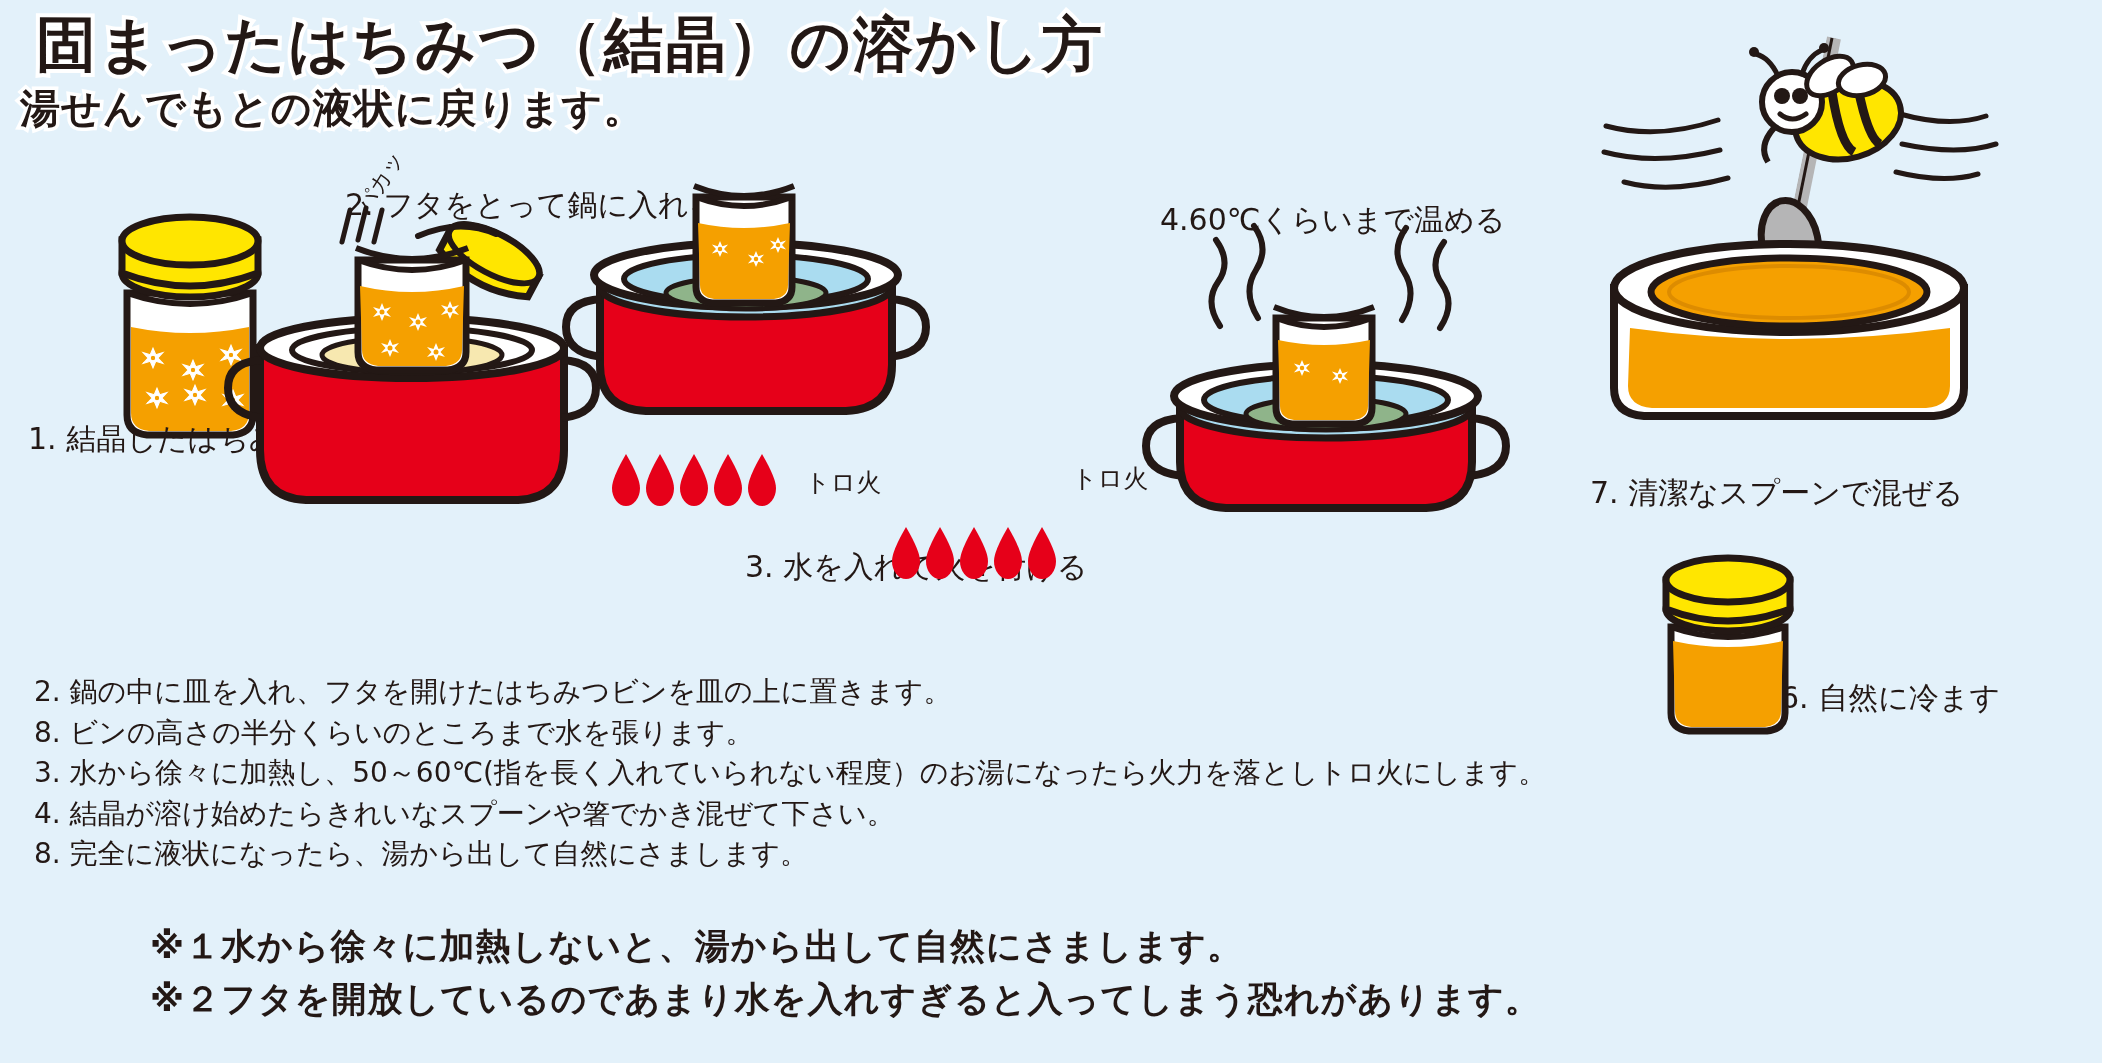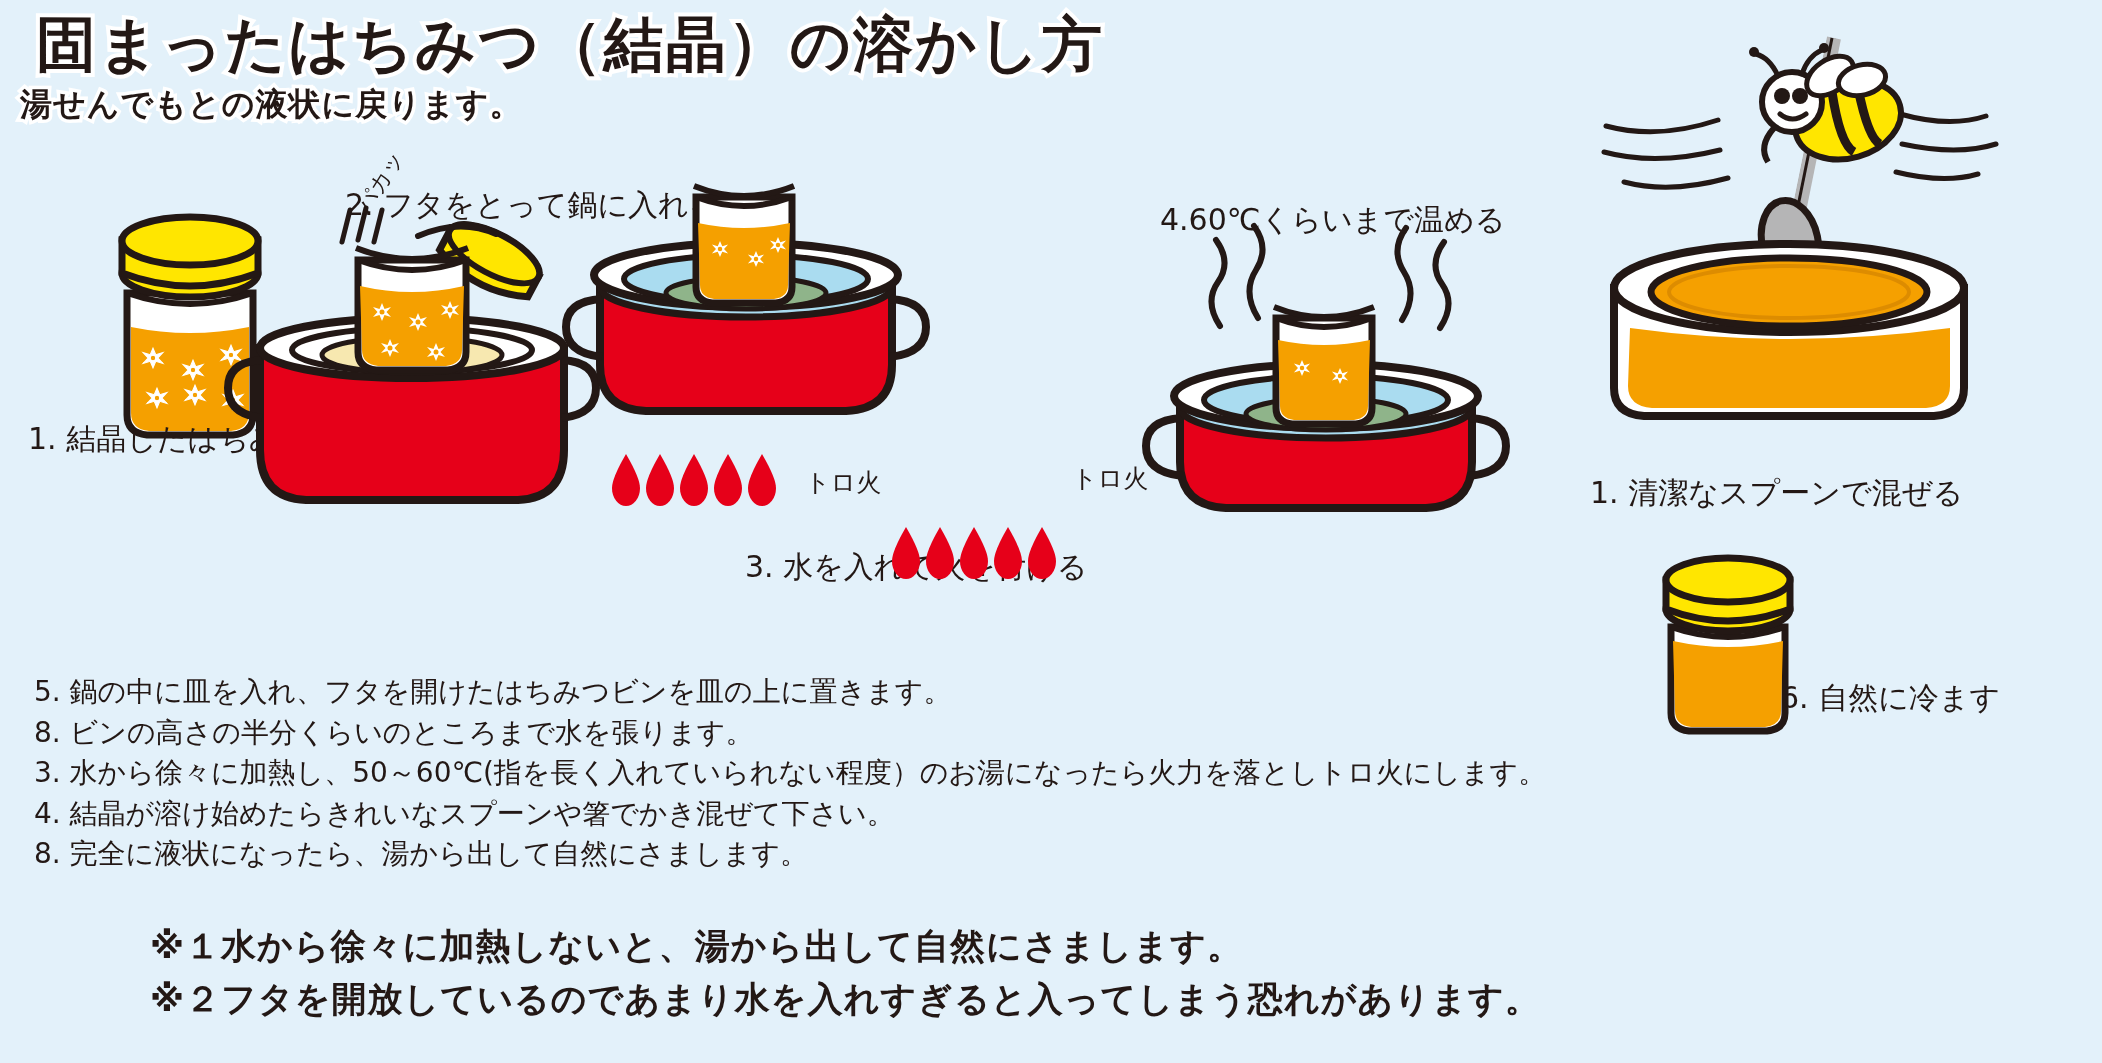--- a/index.html
+++ b/index.html
@@ -12,21 +12,21 @@
   .stage{position:absolute;inset:0;padding-left:12px;}
   .abs{position:absolute;}
   .txt{color:#231815;white-space:nowrap;line-height:1;}
   .title{
     font-size:60px;font-weight:700;letter-spacing:2px;
     -webkit-text-stroke:8px #ffffff;paint-order:stroke fill;
     color:#231815;
   }
   .title-wrap{position:absolute;left:36px;top:14px;}
   .subtitle{
-    font-size:32px;font-weight:700;letter-spacing:1px;
+    font-size:40px;font-weight:700;letter-spacing:1px;
     -webkit-text-stroke:7px #ffffff;paint-order:stroke fill;
     color:#231815;
   }
   .subtitle-wrap{position:absolute;left:20px;top:88px;}
   .step-label{font-size:30px;font-weight:500;color:#231815;}
   .small-label{font-size:25px;font-weight:500;color:#231815;}
   .pakatsu{font-size:22px;font-weight:500;color:#231815;transform:rotate(-58deg);transform-origin:left top;}
   .list{position:absolute;left:34px;top:672px;}
   .list-item{font-size:28px;color:#231815;line-height:1.45;white-space:nowrap;font-weight:500;}
   .notes{position:absolute;left:150px;top:920px;}
@@ -289,36 +289,36 @@
 
       <g>
         <path d="M14 278 L14 378 q0 26 30 28 h290 q30 -2 30 -28 L364 278 Z" fill="#ffffff" stroke="#231815" stroke-width="8"></path>
         <path d="M30 318 q160 22 320 0 L350 376 q0 20 -24 22 H52 q-24 -2 -24 -22 Z" fill="#f5a000"></path>
         <ellipse cx="189" cy="278" rx="175" ry="44" fill="#ffffff" stroke="#231815" stroke-width="8"></ellipse>
         <ellipse cx="189" cy="282" rx="138" ry="34" fill="#f5a000" stroke="#231815" stroke-width="7"></ellipse>
         <ellipse cx="189" cy="282" rx="120" ry="26" fill="#f5a000" stroke="#dd8c00" stroke-width="4"></ellipse>
       </g>
     </svg>
   </div>
-  <div class="abs txt step-label" style="left:1590px;top:478px;">1. 清潔なスプーンで混ぜる</div>
+  <div class="abs txt step-label" style="left:1590px;top:478px;">7. 清潔なスプーンで混ぜる</div>
 
   <div class="abs" style="left:1645px;top:555px;">
     <svg width="170" height="185" viewBox="0 0 170 185">
       <path d="M26 72 L26 158 q0 16 18 18 h78 q18 -2 18 -18 L140 72 Z" fill="#ffffff" stroke="#231815" stroke-width="7"></path>
       <path d="M28 86 q55 12 110 0 L136 156 q0 14 -16 16 H46 q-16 -2 -16 -16 Z" fill="#f5a000"></path>
       <path d="M26 72 q57 20 114 0" fill="none" stroke="#231815" stroke-width="6"></path>
       <ellipse cx="83" cy="54" rx="62" ry="22" fill="#ffe600" stroke="#231815" stroke-width="7"></ellipse>
       <path d="M21 54 L21 24 q62 -24 124 0 L145 54 q-62 24 -124 0 Z" fill="#ffe600" stroke="#231815" stroke-width="7"></path>
       <ellipse cx="83" cy="25" rx="62" ry="22" fill="#ffe600" stroke="#231815" stroke-width="7"></ellipse>
     </svg>
   </div>
   <div class="abs txt step-label" style="left:1780px;top:683px;">6. 自然に冷ます</div>
 
   <div class="list">
-    <div class="list-item">5. 鍋の中に皿を入れ、フタを開けたはちみつビンを皿の上に置きます。</div>
+    <div class="list-item">2. 鍋の中に皿を入れ、フタを開けたはちみつビンを皿の上に置きます。</div>
     <div class="list-item">8. ビンの高さの半分くらいのところまで水を張ります。</div>
     <div class="list-item">3. 水から徐々に加熱し、50～60℃(指を長く入れていられない程度）のお湯になったら火力を落としトロ火にします。</div>
     <div class="list-item">4. 結晶が溶け始めたらきれいなスプーンや箸でかき混ぜて下さい。</div>
     <div class="list-item">8. 完全に液状になったら、湯から出して自然にさまします。</div>
   </div>
 
   <div class="notes">
     <div class="note-item">※１水から徐々に加熱しないと、湯から出して自然にさまします。</div>
     <div class="note-item">※２フタを開放しているのであまり水を入れすぎると入ってしまう恐れがあります。</div>
   </div>

